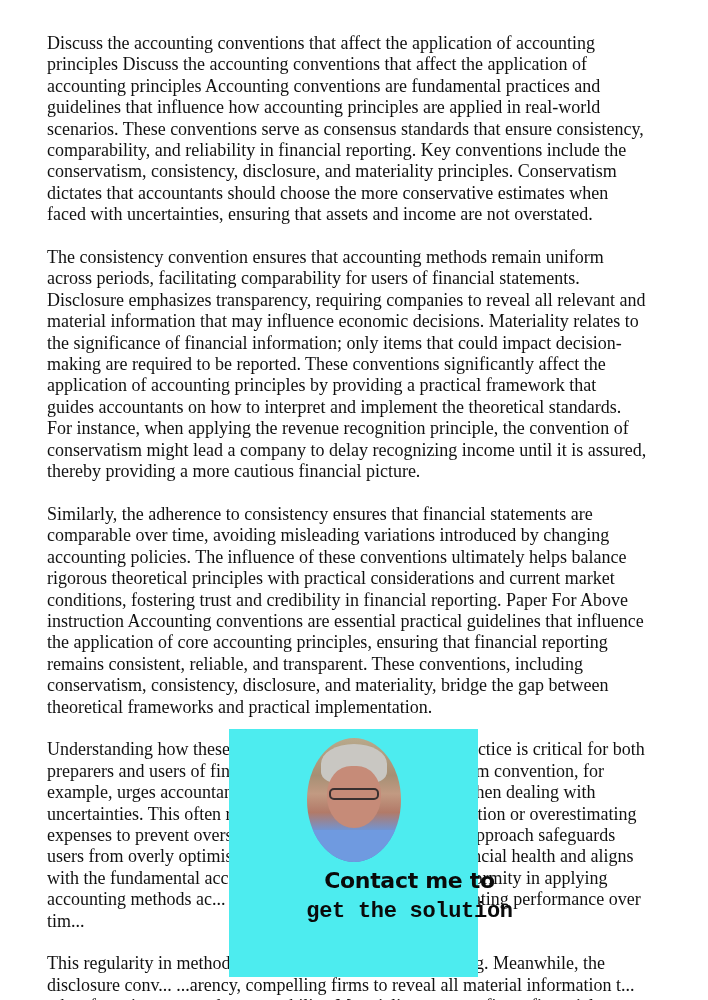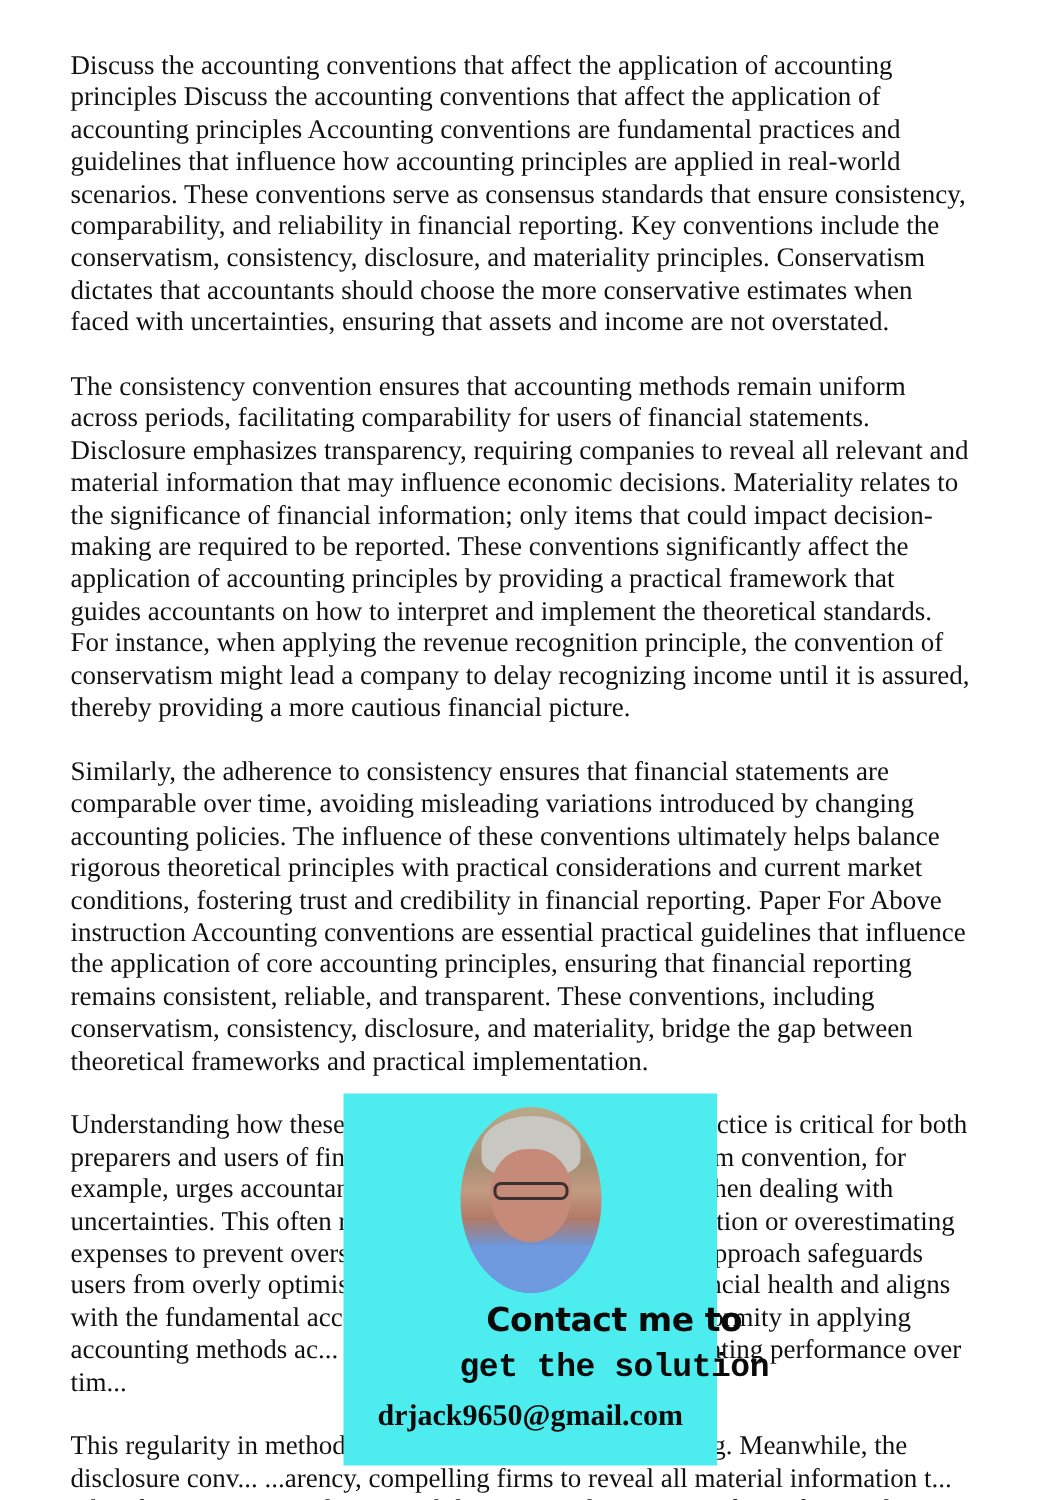--- a/index.html
+++ b/index.html
@@ -49,14 +49,13 @@
 
 <div class="promo">
   <div class="avatar">
     <div class="hair"></div>
     <div class="face"></div>
     <div class="glasses"></div>
     <div class="shirt"></div>
   </div>
   <div class="line1">Contact me to</div>
   <div class="line2">get the solution</div>
-  <div class="email">drjack9650@gmail.com</div>
 </div>
 
 </body></html>

